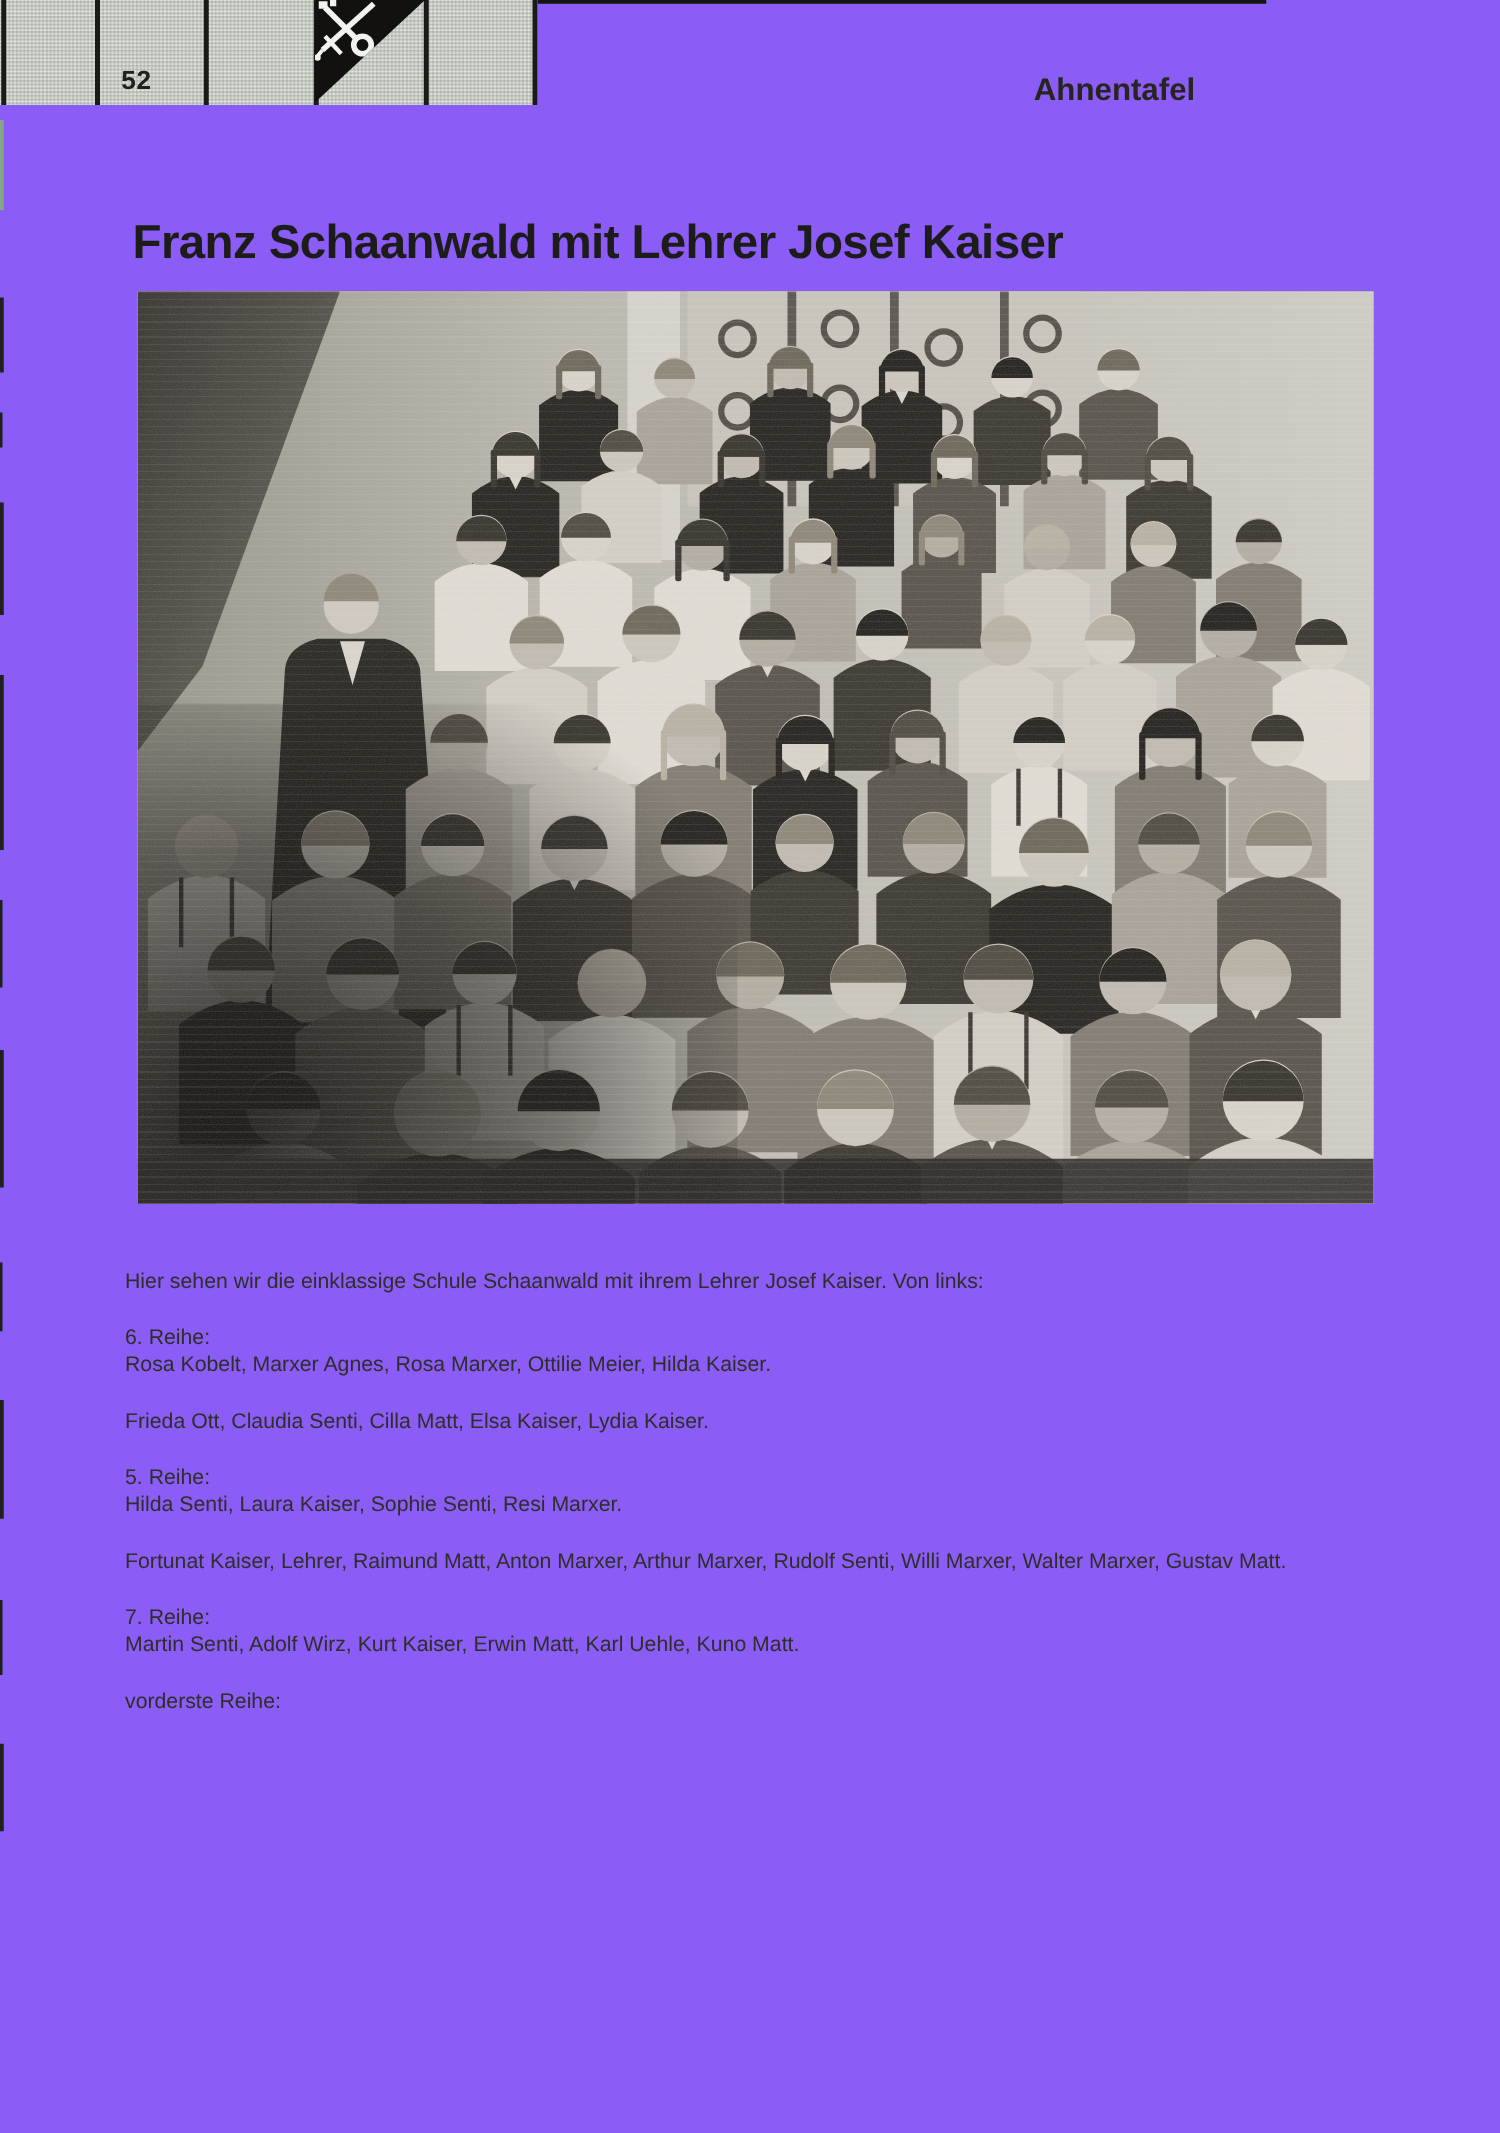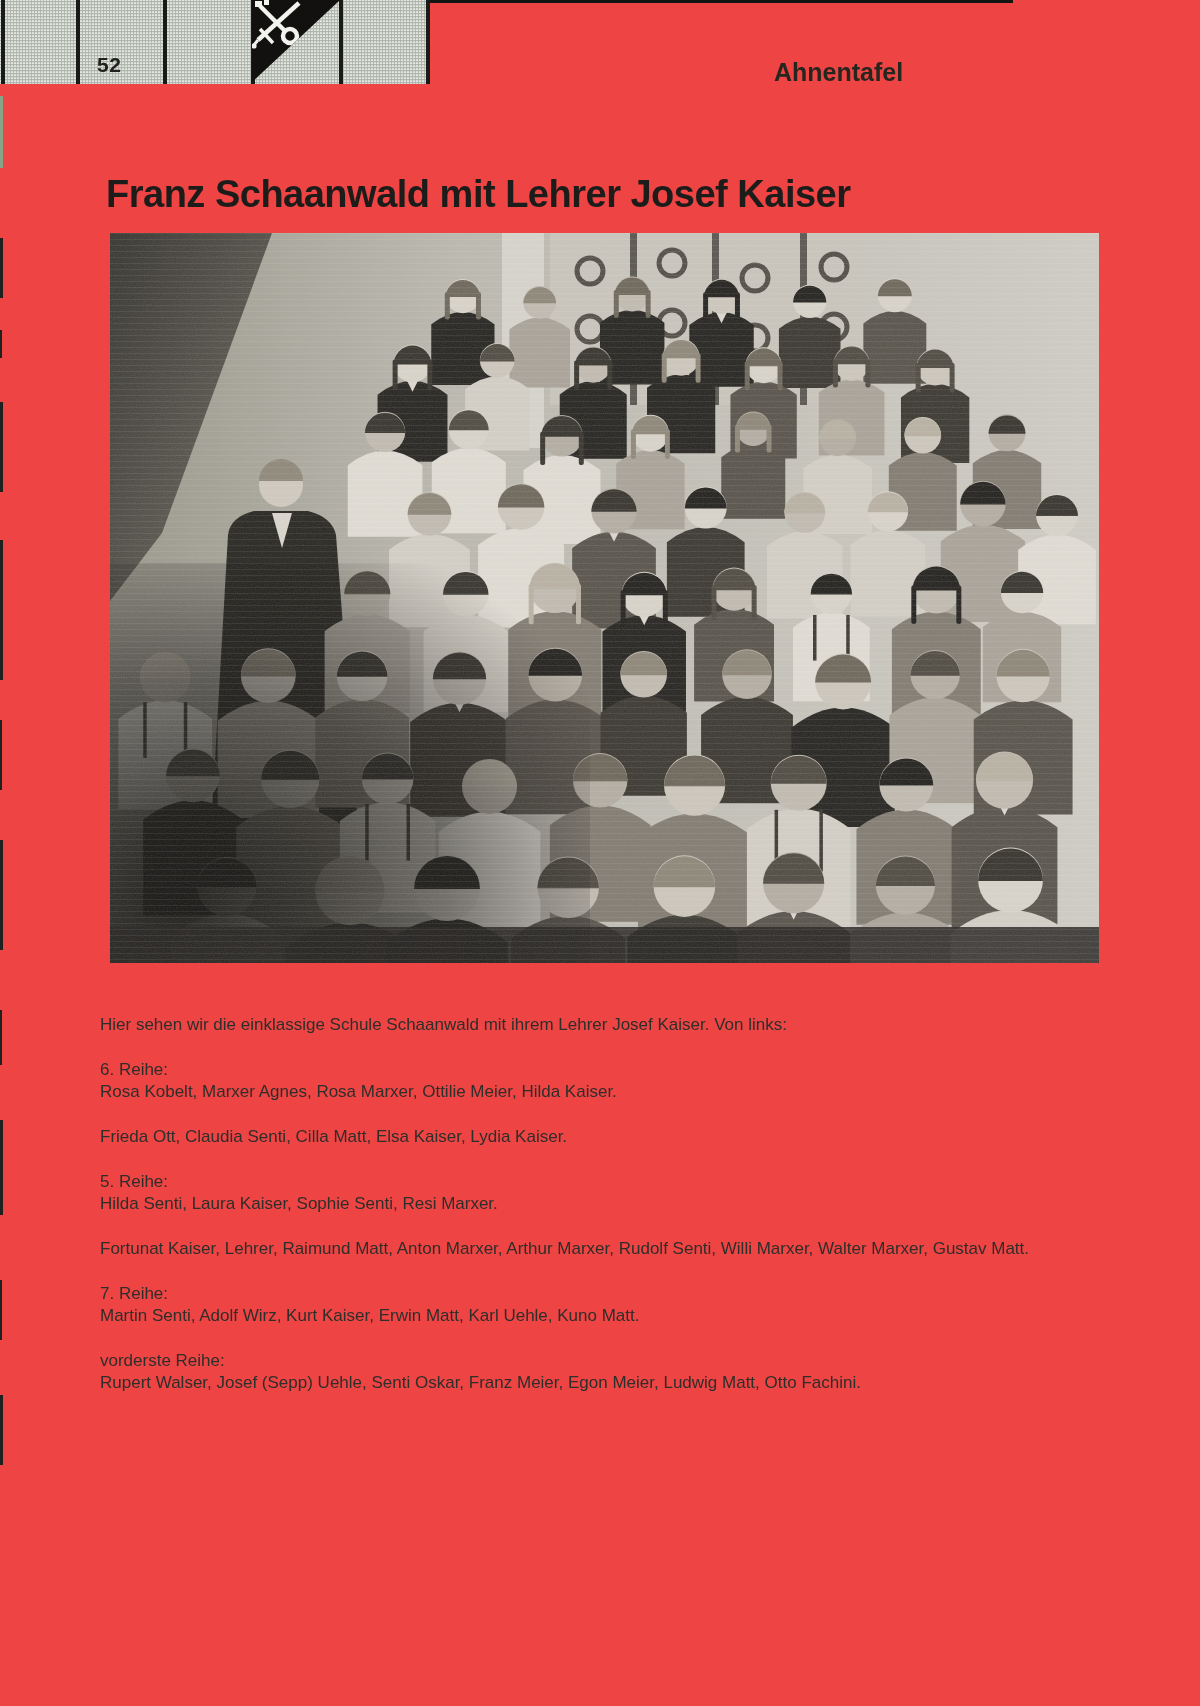--- a/index.html
+++ b/index.html
@@ -1,33 +1,33 @@
 <!DOCTYPE html>
 <html lang="de"><head>
 <meta charset="utf-8">
 <style>
   html,body{margin:0;padding:0;background:#e8e8e6;}
   .page{
     position:relative;width:1200px;height:1706px;margin:0 auto;
-    background:#ef4444;overflow:hidden;
+    background:#8b5cf6;overflow:hidden;
     font-family:"Liberation Sans",sans-serif;color:#2b2b27;
   }
   
   .band{
     position:absolute;left:0;top:0;width:430px;height:84px;
     background-color:#d7dbd4;
     background-image:
       radial-gradient(rgba(110,120,108,.38) 1px, transparent 1.4px),
       repeating-linear-gradient(180deg, rgba(255,255,255,.30) 0 1px, transparent 1px 3px);
     background-size:3px 3px, auto;
   }
   .band .vline{position:absolute;top:0;width:4px;height:84px;background:#1a1a18;}
   .top-rule{position:absolute;left:88px;top:0;width:925px;height:3px;background:#141412;}
   .page-num{position:absolute;left:97px;top:53px;font-size:21px;font-weight:bold;color:#20201e;letter-spacing:.5px;}
-  .section-title{position:absolute;left:774px;top:58px;font-size:25px;font-weight:bold;color:#26261f;}
+  .section-title{position:absolute;left:827px;top:58px;font-size:25px;font-weight:bold;color:#26261f;}
   .emblem{
     position:absolute;left:252px;top:0;width:88px;height:82px;
     background:#121110;
     clip-path:polygon(0 0, 100% 0, 0 100%);
   }
   .emblem svg{display:block;}
   
   .edge-mark{position:absolute;left:0;background:#1e211d;}
   .edge-green{position:absolute;left:0;top:96px;width:3px;height:72px;background:#86a488;}
   
@@ -479,17 +479,16 @@
     </div>
     <div class="row-block">
       <div class="names">Fortunat Kaiser, Lehrer, Raimund Matt, Anton Marxer, Arthur Marxer, Rudolf Senti, Willi Marxer, Walter Marxer, Gustav Matt.</div>
     </div>
     <div class="row-block">
       <div class="label">7. Reihe:</div>
       <div class="names">Martin Senti, Adolf Wirz, Kurt Kaiser, Erwin Matt, Karl Uehle, Kuno Matt.</div>
     </div>
     <div class="row-block">
       <div class="label">vorderste Reihe:</div>
-      <div class="names">Rupert Walser, Josef (Sepp) Uehle, Senti Oskar, Franz Meier, Egon Meier, Ludwig Matt, Otto Fachini.</div>
     </div>
   </div>
 
 </div>
 
 </body></html>

